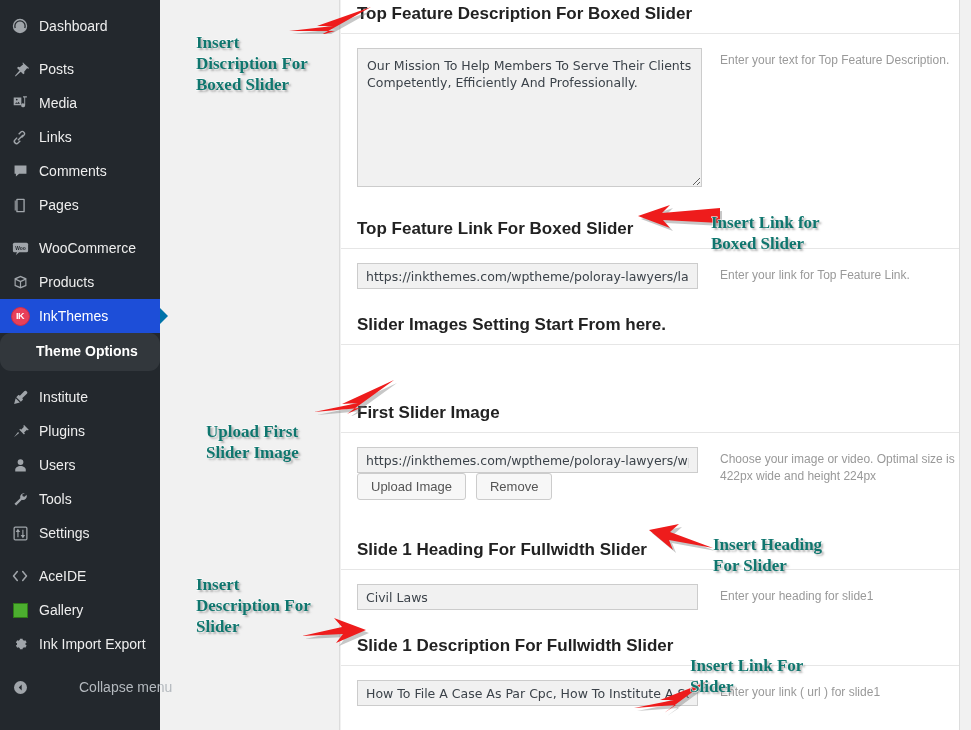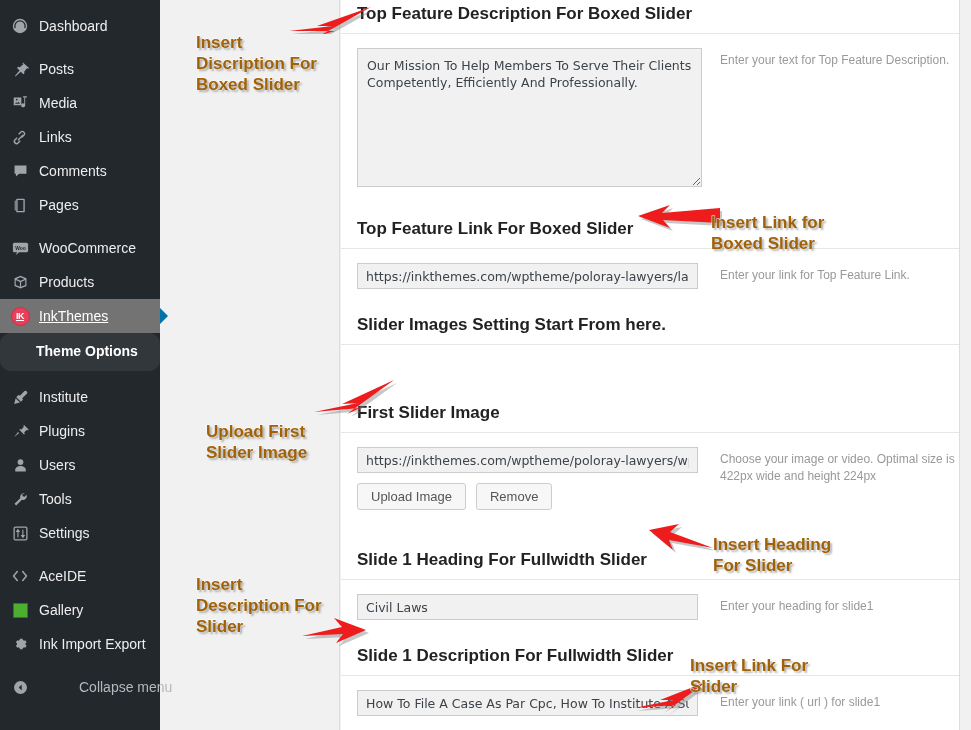--- a/index.html
+++ b/index.html
@@ -32,23 +32,22 @@
   .menu-item .mi-label { margin-left: 9px; font-size: 14px; }
   .menu-item .ico {
     width: 20px; height: 20px;
     display: inline-flex; align-items: center; justify-content: center;
     color: #a0a5aa;
     flex: 0 0 20px;
   }
   .menu-item .ico svg { display: block; }
   .menu-sep { height: 9px; }
   .menu-item.current {
-    background: #737373;
+    background: #1d4ed8;
     color: #fff;
-    text-decoration: underline;
   }
   .menu-item.current .ico { color: #fff; }
   .menu-item.current:after {
     content: "";
     position: absolute; right: -8px; top: 50%;
     margin-top: -8px;
     border-style: solid;
     border-width: 8px 0 8px 8px;
     border-color: transparent transparent transparent #0073aa;
   }
@@ -139,40 +138,40 @@
   input.inp {
     width: 341px; height: 26px;
     background: #f1f1f1;
     border: 1px solid #ccc;
     padding: 0 8px;
     font-family: "DejaVu Sans", sans-serif;
     font-size: 12.5px;
     color: #3c434a;
     outline: none;
   }
-  .btn-row { display: flex; gap: 10px; margin-top: 10px; }
+  .btn-row { display: flex; gap: 10px; }
   .btn {
     background: #f7f7f7;
     border: 1px solid #ccc;
     border-radius: 3px;
     padding: 5px 13px;
     font-size: 13px;
     color: #555;
     cursor: pointer;
     font-family: "Liberation Sans", sans-serif;
   }
 
   
   .anno {
     position: absolute;
-    font-family: Liberation Sans, sans-serif;
+    font-family: Liberation Serif, serif;
     font-weight: bold;
     font-size: 17px;
     line-height: 21px;
-    color: #a16207;
+    color: #0f766e;
     -webkit-text-stroke: 0.9px #ffffff;
     paint-order: stroke fill;
     text-shadow: 2px 2px 2px rgba(120,120,120,0.55);
     z-index: 40;
     white-space: pre;
     pointer-events: none;
   }
   .arrow { position: absolute; z-index: 39; pointer-events: none; }
 </style>
 </head>

